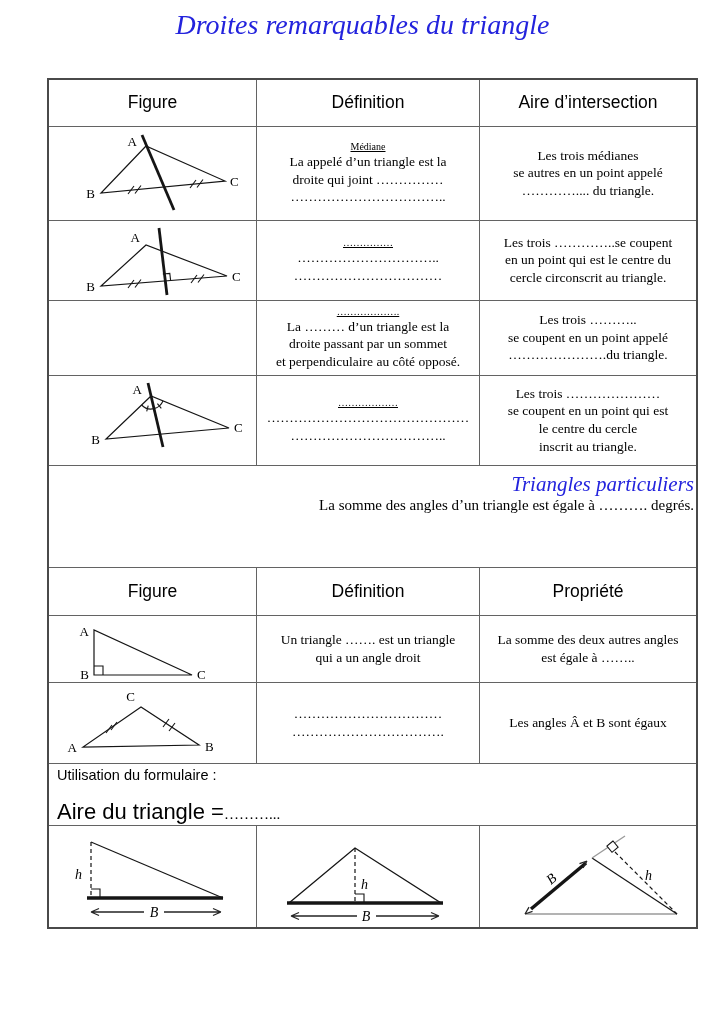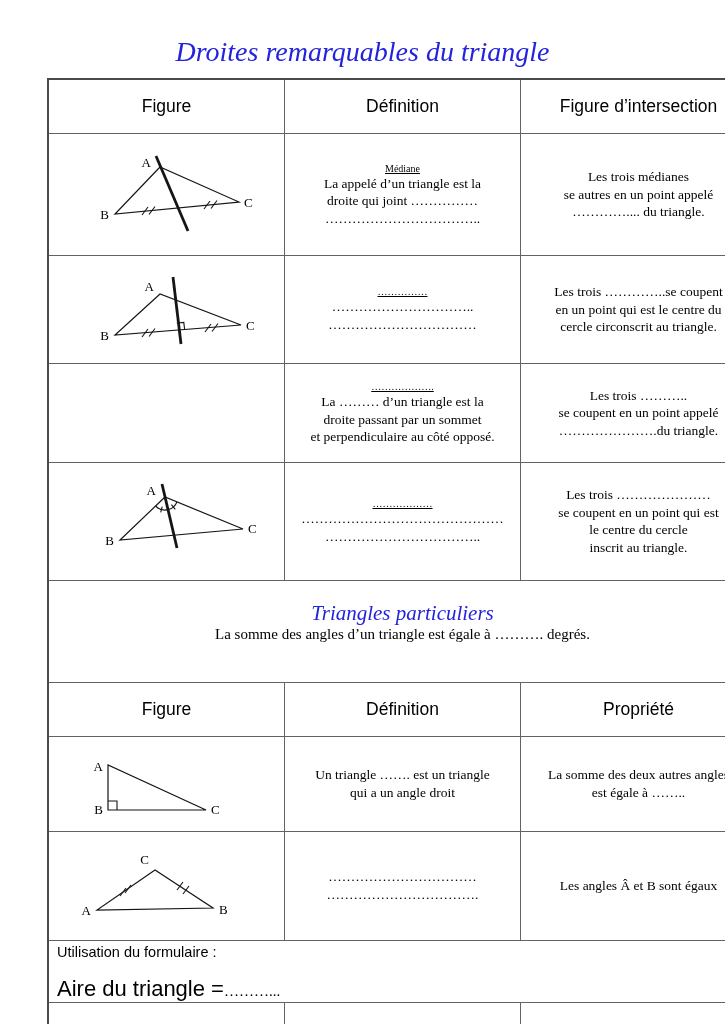--- a/index.html
+++ b/index.html
@@ -1,22 +1,22 @@
 <!DOCTYPE html>
 <html><head>
 <meta charset="utf-8">
 <style>
   html,body{margin:0;padding:0;background:#fff;}
   .sheet{position:relative;width:725px;height:1024px;background:#fff;overflow:hidden;
          font-family:"Liberation Serif",serif;color:#000;}
-  .title{position:absolute;top:36px;left:0;width:725px;text-align:center;
+  .title{position:absolute;top:9px;left:0;width:725px;text-align:center;
          font-style:italic;font-size:28px;color:#2323dd;}
   table.main{position:absolute;top:78px;left:47px;border-collapse:collapse;
              border:2px solid #4a4a4a;table-layout:fixed;}
-  td{border:1px solid #636363;padding:16px;text-align:center;vertical-align:middle;overflow:hidden;}
+  td{border:1px solid #636363;padding:2px;text-align:center;vertical-align:middle;overflow:hidden;}
   td.c1{width:203px;} td.c2{width:218px;} td.c3{width:212px;}
   tr.hd td{font-family:"Liberation Sans",sans-serif;font-size:17.5px;}
   tr.hd1{height:47px;} tr.r1{height:89px;} tr.r2{height:76px;} tr.r3{height:75px;}
   tr.r4{height:85px;} tr.sec{height:102px;} tr.hd2{height:48px;}
   tr.s1{height:63px;} tr.s2{height:75px;} tr.s3{height:69px;}
   tr.frm{height:59px;} tr.figs{height:97px;}
   .lines{white-space:pre-line;font-size:13.5px;line-height:1.3;}
   .deftitle{font-size:10px;line-height:1.3;text-decoration:underline;}
   .sec-title{font-style:italic;font-size:21px;color:#2323dd;margin-top:4px;}
   .sec-sub{font-size:15px;}
@@ -43,21 +43,21 @@
 <div class="sheet">
 
   <div class="title">Droites remarquables du triangle</div>
 
   <table class="main">
 
     <tbody>
         <tr class="hd hd1">
       <td class="c1">Figure</td>
       <td class="c2">Définition</td>
-      <td class="c3">Figure d’intersection</td>
+      <td class="c3">Aire d’intersection</td>
     </tr>
 
     <tr class="r1">
       <td class="c1">
         <svg width="203" height="89" viewBox="0 0 203 89">
           <path class="tri" d="M95,17 L50,64 L174,52 Z"></path>
           <line class="thick" x1="91" y1="6" x2="123" y2="81"></line>
           <path class="tick" d="M77,65 L83,57 M84,64.5 L90,56.5"></path>
           <path class="tick" d="M139,59 L145,51 M146,58.5 L152,50.5"></path>
           <text class="lbl" x="86" y="17" text-anchor="end">A</text>
@@ -137,21 +137,21 @@
       </td>
       <td class="c3">
         <div class="lines">Les trois …………………
 se coupent en un point qui est
 le centre du cercle
 inscrit au triangle.</div>
       </td>
     </tr>
 
     <tr class="sec">
-      <td colspan="3" style="vertical-align:top;">
+      <td colspan="3" style="vertical-align:top;text-align:right;">
         <div class="sec-title">Triangles particuliers</div>
         <div class="sec-sub">La somme  des angles d’un triangle est égale à ………. degrés.</div>
       </td>
     </tr>
 
     <tr class="hd hd2">
       <td class="c1">Figure</td>
       <td class="c2">Définition</td>
       <td class="c3">Propriété</td>
     </tr>

